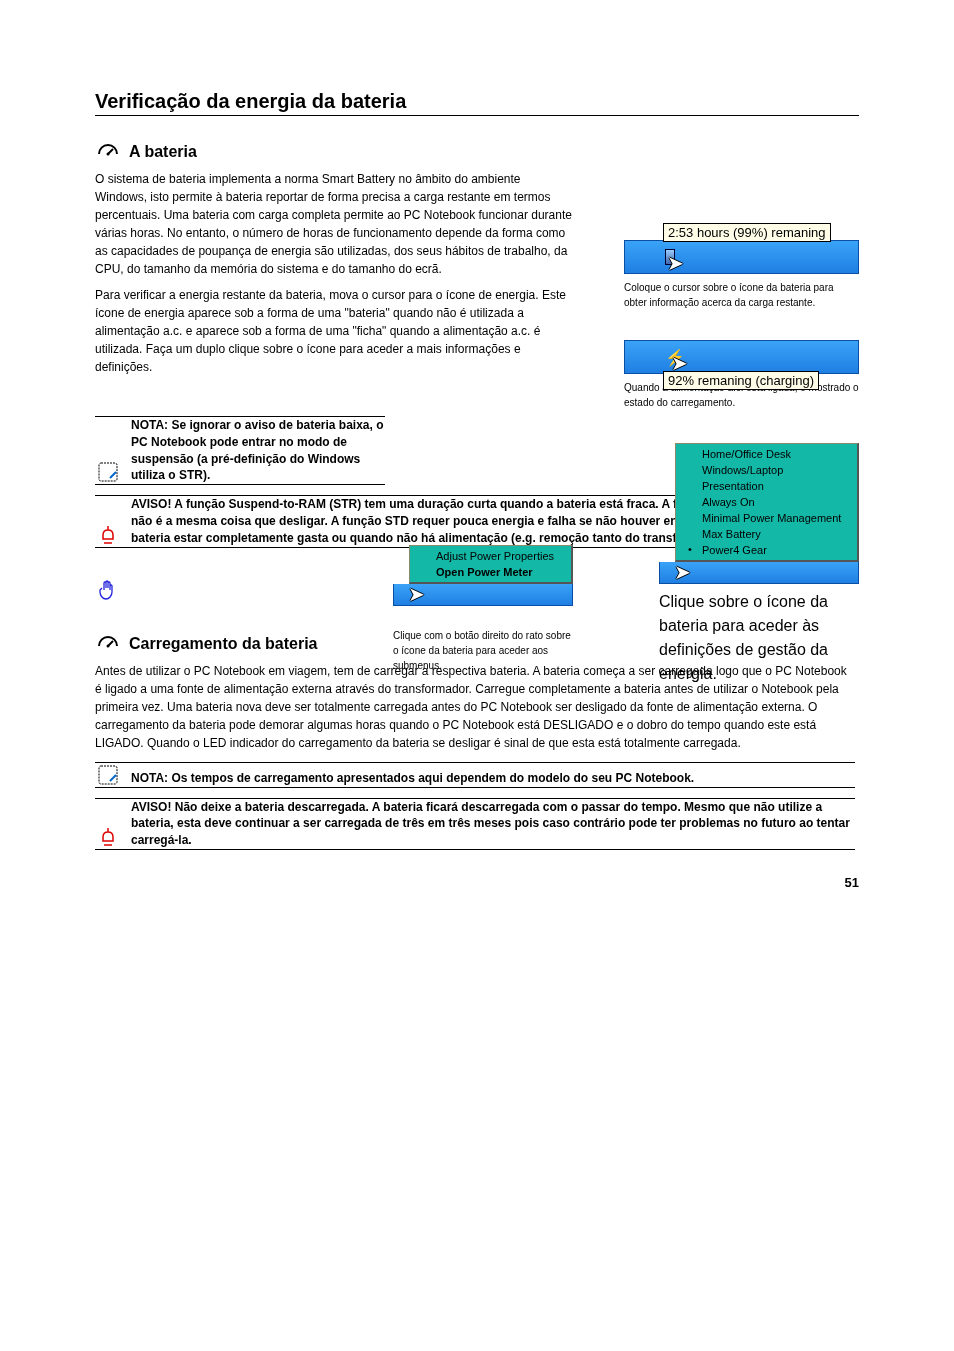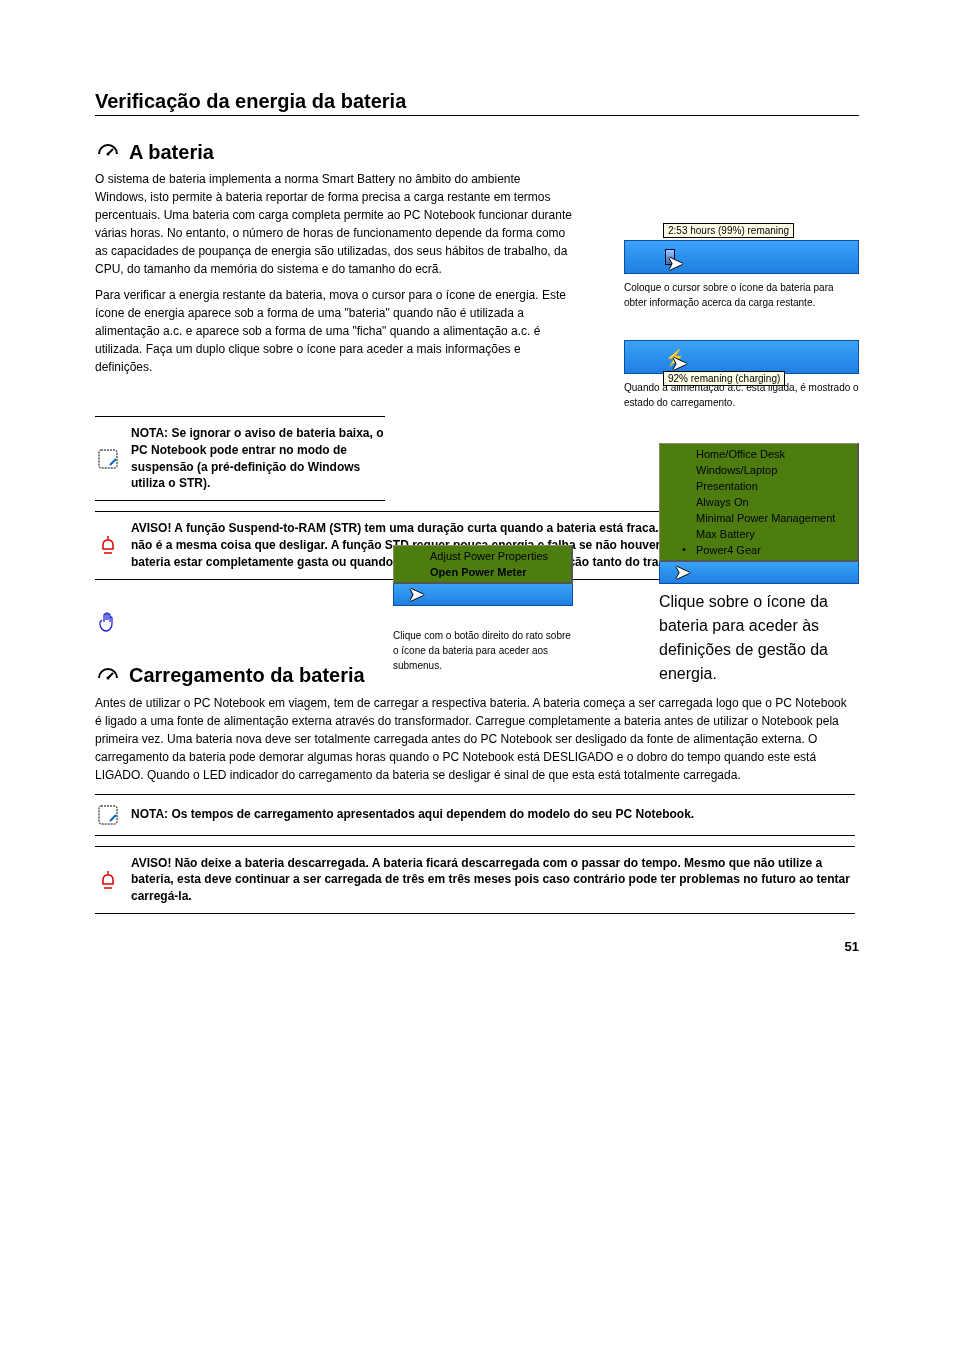--- a/index.html
+++ b/index.html
@@ -26,44 +26,44 @@
     font-weight: bold;
     margin: 0;
   }
   .subtitle {
     display: flex;
     align-items: center;
     gap: 8px;
     margin-bottom: 6px;
   }
   .subtitle h2 {
-    font-size: 20px;
+    font-size: 16px;
     font-weight: bold;
     margin: 0;
     text-align: right;
   }
   .body-text {
     font-size: 12px;
     line-height: 1.5;
     margin: 0 0 8px 0;
     max-width: 480px;
   }
   .body-text-full {
     font-size: 12px;
     line-height: 1.5;
     margin: 0 0 8px 0;
     max-width: 760px;
   }
   .note-row {
     border-top: 1px solid #000;
     border-bottom: 1px solid #000;
-    padding: 8px 0;
+    padding: 0 0;
     margin: 10px 0;
     display: flex;
-    align-items: center;
+    align-items: flex-end;
     gap: 10px;
     max-width: 540px;
   }
   .note-row.full {
     max-width: 760px;
   }
   .note-text {
     font-size: 12px;
     line-height: 1.4;
     font-weight: bold;
@@ -89,21 +89,21 @@
     border: 1px solid #0a4fa3;
     height: 34px;
     position: relative;
     display: flex;
     align-items: center;
   }
   .tooltip-box {
     position: absolute;
     background: #fffde8;
     border: 1px solid #000;
-    font-size: 10px;
+    font-size: 13px;
     padding: 1px 4px;
     white-space: nowrap;
   }
   .cursor {
     position: absolute;
     font-size: 20px;
     color: #fff;
     text-shadow: -1px 0 #000, 1px 0 #000, 0 -1px #000, 0 1px #000;
     pointer-events: none;
   }
@@ -116,26 +116,27 @@
     margin-left: 40px;
   }
   .plug-icon {
     position: relative;
     margin-left: 40px;
     color: #003;
     font-size: 16px;
   }
   
   .context-menu {
-    background: #4d7c0f;
+    background: #14b8a6;
     border: 1px solid #8b8b6b;
     border-right: 2px solid #555;
     border-bottom: 2px solid #555;
     font-size: 11px;
-    padding: 2px 14px;
+    padding: 2px 4px;
+    margin-left: 16px;
   }
   .context-menu .item {
     padding: 2px 10px 2px 22px;
     position: relative;
     white-space: nowrap;
   }
   .context-menu .item.bold { font-weight: bold; }
   .context-menu .bullet::before {
     content: "•";
     position: absolute;

